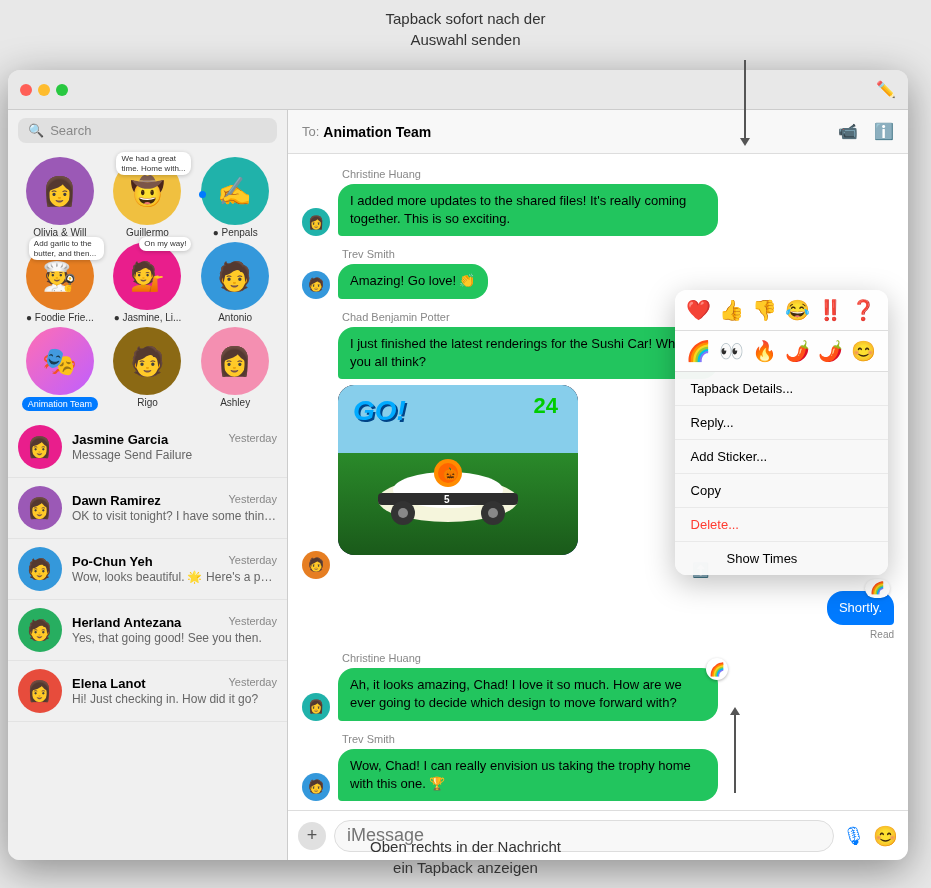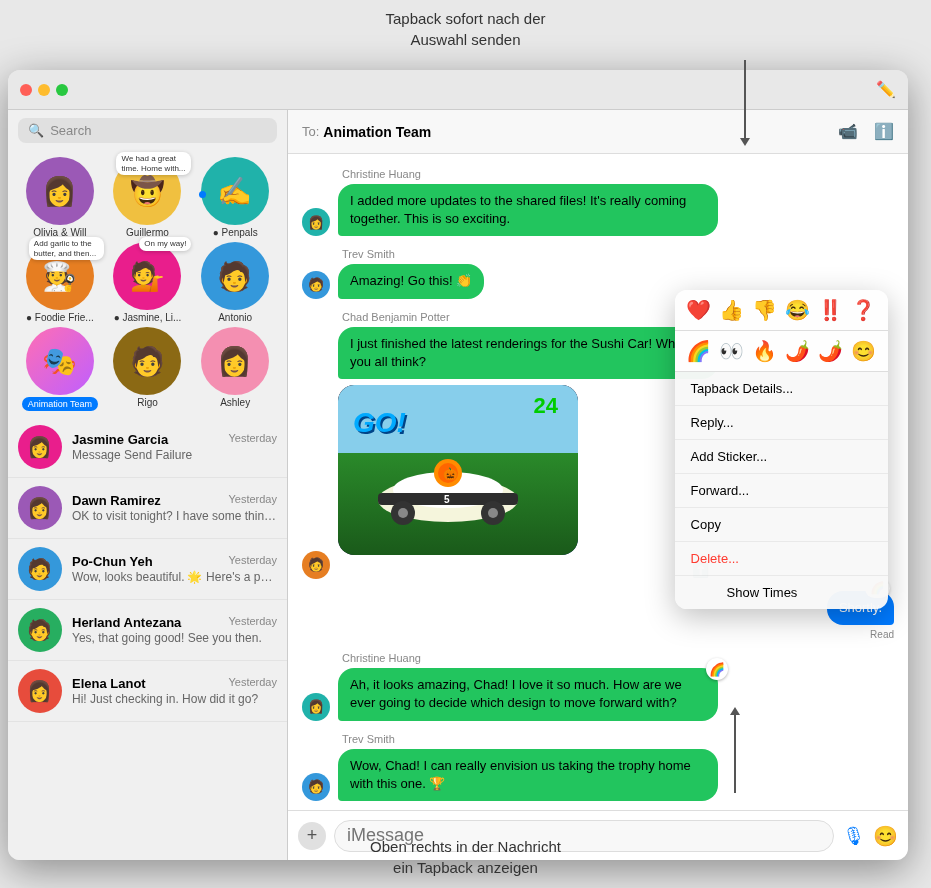--- a/index.html
+++ b/index.html
@@ -446,21 +446,21 @@
       background: linear-gradient(180deg, #87CEEB 0%, #87CEEB 40%, #2a8a2a 40%, #1a5a1a 100%);
       display: flex;
       align-items: center;
       justify-content: center;
       position: relative;
       border-radius: 16px;
     }
 
     .go-text {
       position: absolute;
-      top: 22px;
+      top: 10px;
       left: 15px;
       font-size: 28px;
       font-weight: 900;
       color: #00aaff;
       text-shadow: 2px 2px 0 #004488;
       font-style: italic;
     }
 
     .emoji-24h {
       position: absolute;
@@ -746,21 +746,21 @@
           <div class="message-row">
             <div class="msg-avatar av-teal">👩</div>
             <div class="bubble incoming">I added more updates to the shared files! It's really coming together. This is so exciting.</div>
           </div>
         </div>
 
         <div class="message-group">
           <div class="sender-name">Trev Smith</div>
           <div class="message-row">
             <div class="msg-avatar av-blue">🧑</div>
-            <div class="bubble incoming">Amazing! Go this! 👏</div>
+            <div class="bubble incoming">Amazing! Go love! 👏</div>
           </div>
         </div>
 
         <div class="message-group">
           <div class="sender-name">Chad Benjamin Potter</div>
           <div class="message-row">
             <div class="msg-avatar av-orange">🧑</div>
             <div style="display:flex;flex-direction:column;gap:6px;">
               <div class="bubble incoming">I just finished the latest renderings for the Sushi Car! What do you all think?</div>
               <div class="image-bubble">
@@ -843,21 +843,20 @@
           <span class="tapback-emoji">👀</span>
           <span class="tapback-emoji">🔥</span>
           <span class="tapback-emoji">🌶️</span>
           <span class="tapback-emoji">🌶️</span>
           <span class="tapback-emoji">😊</span>
         </div>
 
         <div class="menu-item">Tapback Details...</div>
         <div class="menu-item">Reply...</div>
         <div class="menu-item">Add Sticker...</div>
-        <div class="menu-item">Forward...</div>
         <div class="menu-item">Copy</div>
         <div class="menu-item danger">Delete...</div>
         <div class="menu-item">Show Times</div>
       </div>
 
       <div class="message-input-area">
         <div class="plus-btn">+</div>
         <input class="msg-input" type="text" placeholder="iMessage" style="">
         <span class="audio-btn">🎙</span>
         <span class="emoji-btn">😊</span>

